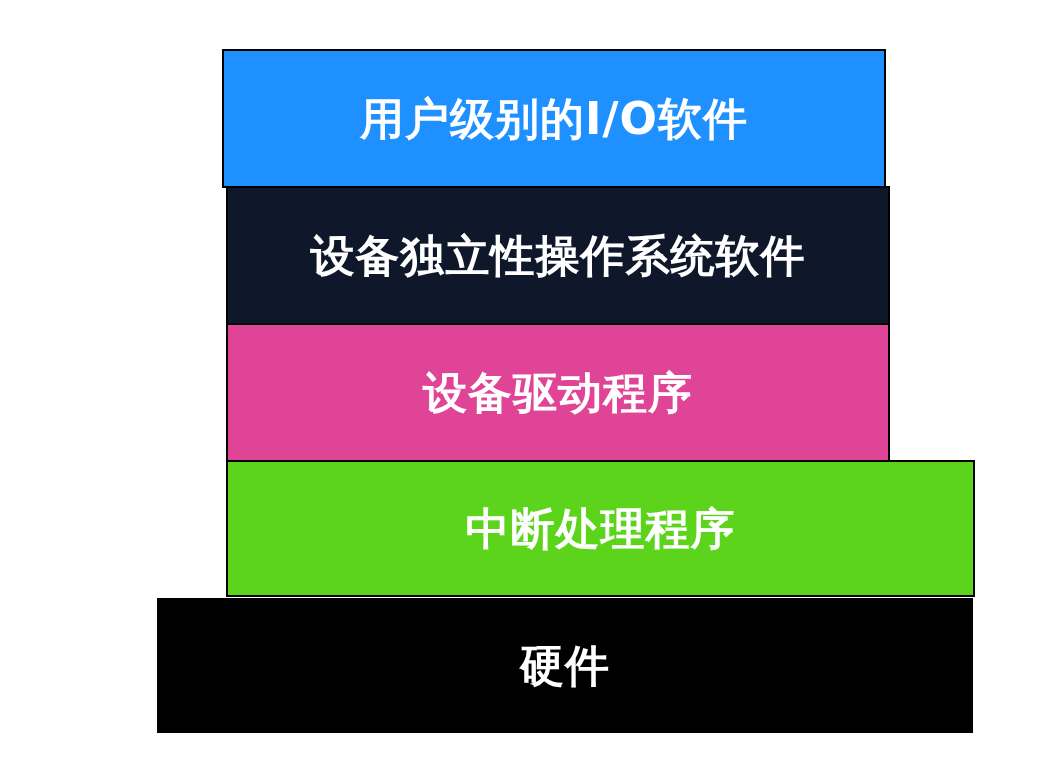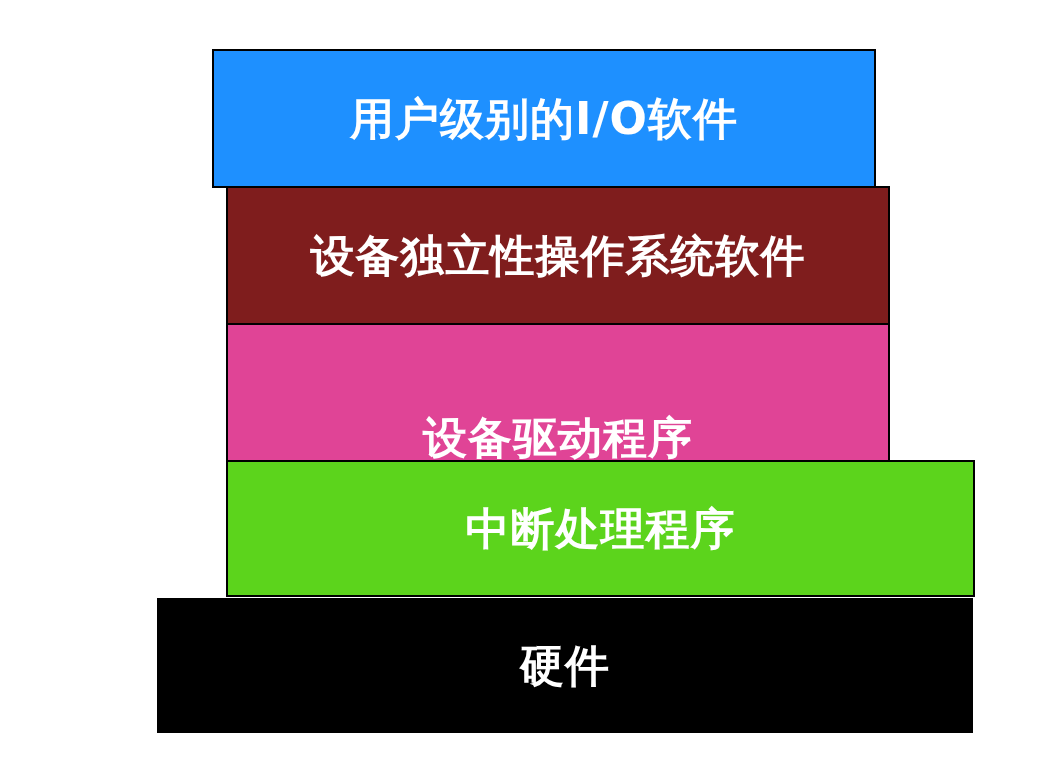--- a/index.html
+++ b/index.html
@@ -23,41 +23,41 @@
       color: #ffffff;
       font-weight: bold;
       font-size: 44px;
       letter-spacing: 1px;
       border: 2px solid #000000;
     }
     .layer-label {
       white-space: nowrap;
       line-height: 1;
     }
-    #layer-0 { left: 212px; top: 49px;  width: 664px; height: 139px; }
+    #layer-0 { left: 222px; top: 49px;  width: 664px; height: 139px; }
     #layer-1 { left: 226px; top: 186px; width: 664px; height: 139px; }
     #layer-2 { left: 226px; top: 323px; width: 664px; height: 139px; }
     #layer-3 { left: 226px; top: 460px; width: 749px; height: 137px; }
     #layer-hw {
       left: 150px; top: 598px; width: 816px; height: 135px;
       border: none;
       margin-left: 7px;
     }
   </style>
 </head>
 <body>
 
 <div>
   <div class="layer" id="layer-0" style="background-color: rgb(30, 144, 255);">
     <span class="layer-label">用户级别的I/O软件</span>
   </div>
-  <div class="layer" id="layer-1" style="background-color: #7f1d1d;">
+  <div class="layer" id="layer-1" style="background-color: #0f172a;">
     <span class="layer-label">设备独立性操作系统软件</span>
   </div>
-  <div class="layer" id="layer-2" style="background-color: rgb(224, 68, 150); align-items: flex-end;">
+  <div class="layer" id="layer-2" style="background-color: rgb(224, 68, 150);">
     <span class="layer-label">设备驱动程序</span>
   </div>
   <div class="layer" id="layer-3" style="background-color: rgb(92, 212, 28);">
     <span class="layer-label">中断处理程序</span>
   </div>
   <div class="layer" id="layer-hw" style="background-color: rgb(0, 0, 0);">
     <span class="layer-label">硬件</span>
   </div>
 </div>
 

